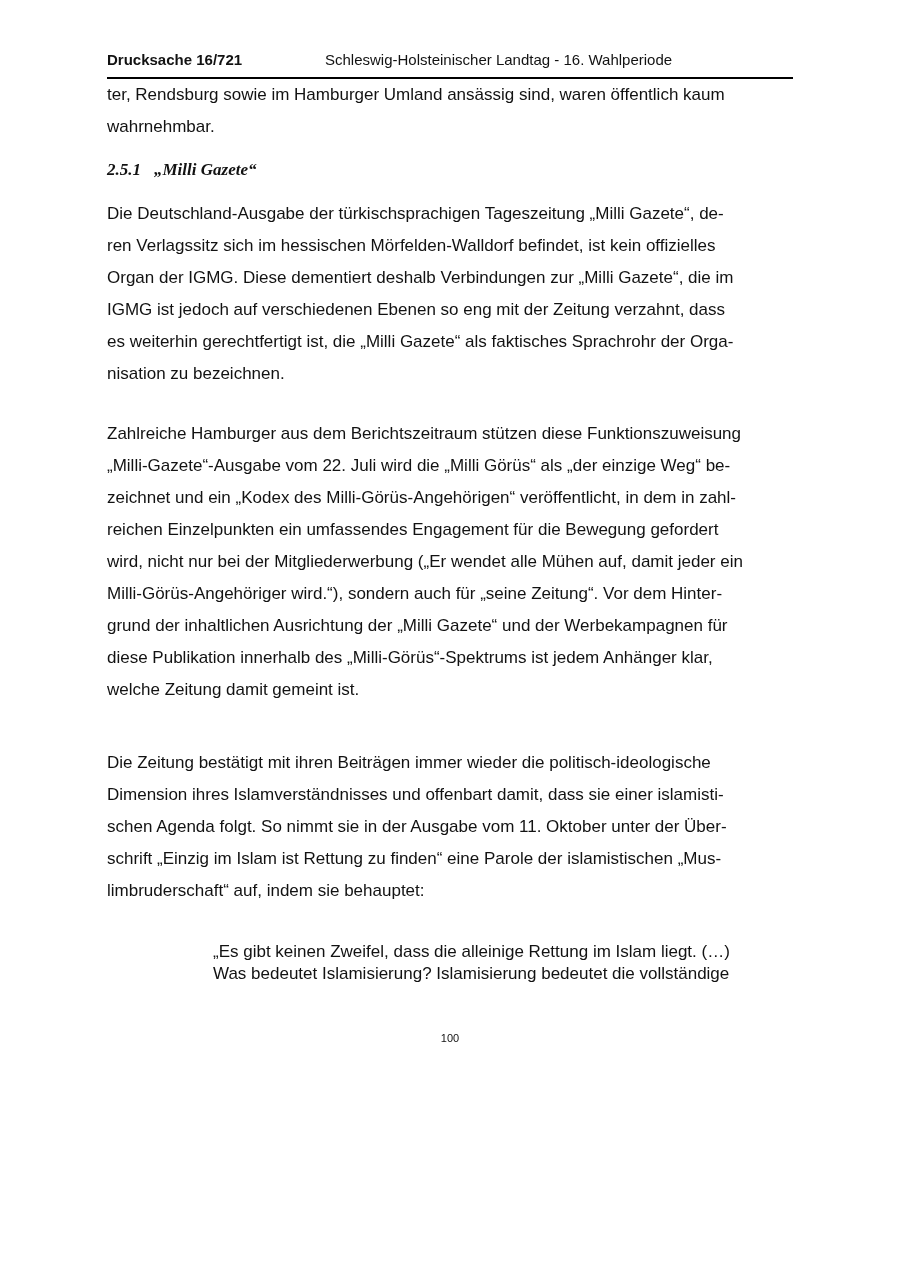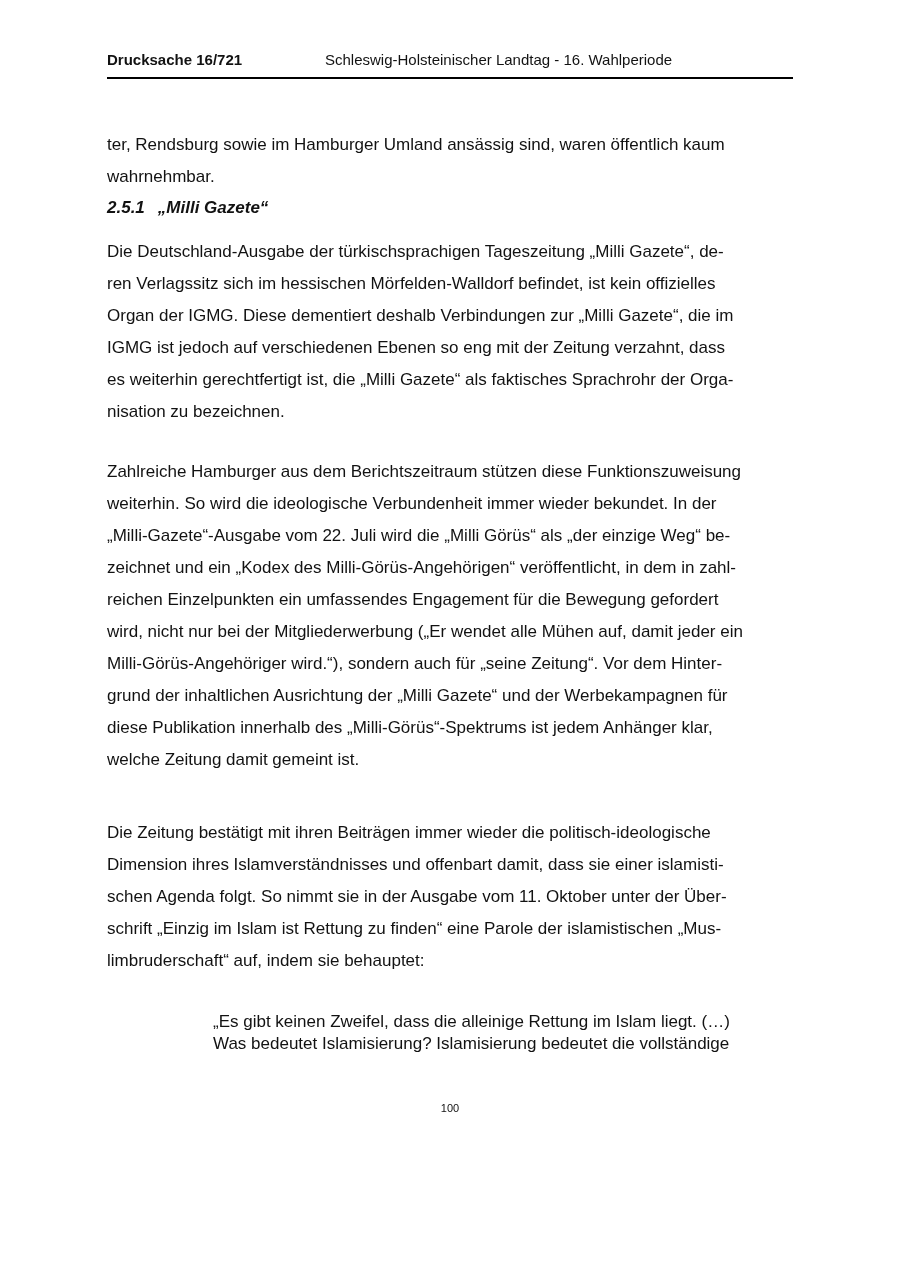--- a/index.html
+++ b/index.html
@@ -38,30 +38,30 @@
     border: none;
     border-top: 2px solid #000;
     margin: 9px 0 0 0;
   }
   .para {
     font-size: 17px;
     line-height: 32px;
     white-space: nowrap;
   }
   .para .line, .quote .line { white-space: nowrap; }
-  .p1 { margin-top: 50px; }
+  .p1 { }
   .heading {
     font-size: 17px;
     font-weight: bold;
     font-style: italic;
     line-height: 22px;
     white-space: nowrap;
   }
   .h1 { margin-top: 32px; }
-  .h2 { margin-top: 4px; }
+  .h2 { margin-top: 16px; font-family: Liberation Serif, serif; }
   .heading .h-num { margin-right: 13px; }
   .p2 { margin-top: 17px; }
   .p3 { margin-top: 28px; }
   .p4 { margin-top: 41px; }
   .quote {
     margin-top: 34px;
     margin-left: 106px;
     font-size: 17px;
     line-height: 22px;
   }
@@ -97,21 +97,20 @@
       <div class="line">Die Deutschland-Ausgabe der türkischsprachigen Tageszeitung „Milli Gazete“, de-</div>
       <div class="line">ren Verlagssitz sich im hessischen Mörfelden-Walldorf befindet, ist kein offizielles</div>
       <div class="line">Organ der IGMG. Diese dementiert deshalb Verbindungen zur „Milli Gazete“, die im</div>
       <div class="line">IGMG ist jedoch auf verschiedenen Ebenen so eng mit der Zeitung verzahnt, dass</div>
       <div class="line">es weiterhin gerechtfertigt ist, die „Milli Gazete“ als faktisches Sprachrohr der Orga-</div>
       <div class="line">nisation zu bezeichnen.</div>
     </div>
 
   <div class="para p3">
       <div class="line">Zahlreiche Hamburger aus dem Berichtszeitraum stützen diese Funktionszuweisung</div>
-      <div class="line">weiterhin. So wird die ideologische Verbundenheit immer wieder bekundet. In der</div>
       <div class="line">„Milli-Gazete“-Ausgabe vom 22. Juli wird die „Milli Görüs“ als „der einzige Weg“ be-</div>
       <div class="line">zeichnet und ein „Kodex des Milli-Görüs-Angehörigen“ veröffentlicht, in dem in zahl-</div>
       <div class="line">reichen Einzelpunkten ein umfassendes Engagement für die Bewegung gefordert</div>
       <div class="line">wird, nicht nur bei der Mitgliederwerbung („Er wendet alle Mühen auf, damit jeder ein</div>
       <div class="line">Milli-Görüs-Angehöriger wird.“), sondern auch für „seine Zeitung“. Vor dem Hinter-</div>
       <div class="line">grund der inhaltlichen Ausrichtung der „Milli Gazete“ und der Werbekampagnen für</div>
       <div class="line">diese Publikation innerhalb des „Milli-Görüs“-Spektrums ist jedem Anhänger klar,</div>
       <div class="line">welche Zeitung damit gemeint ist.</div>
     </div>
 

